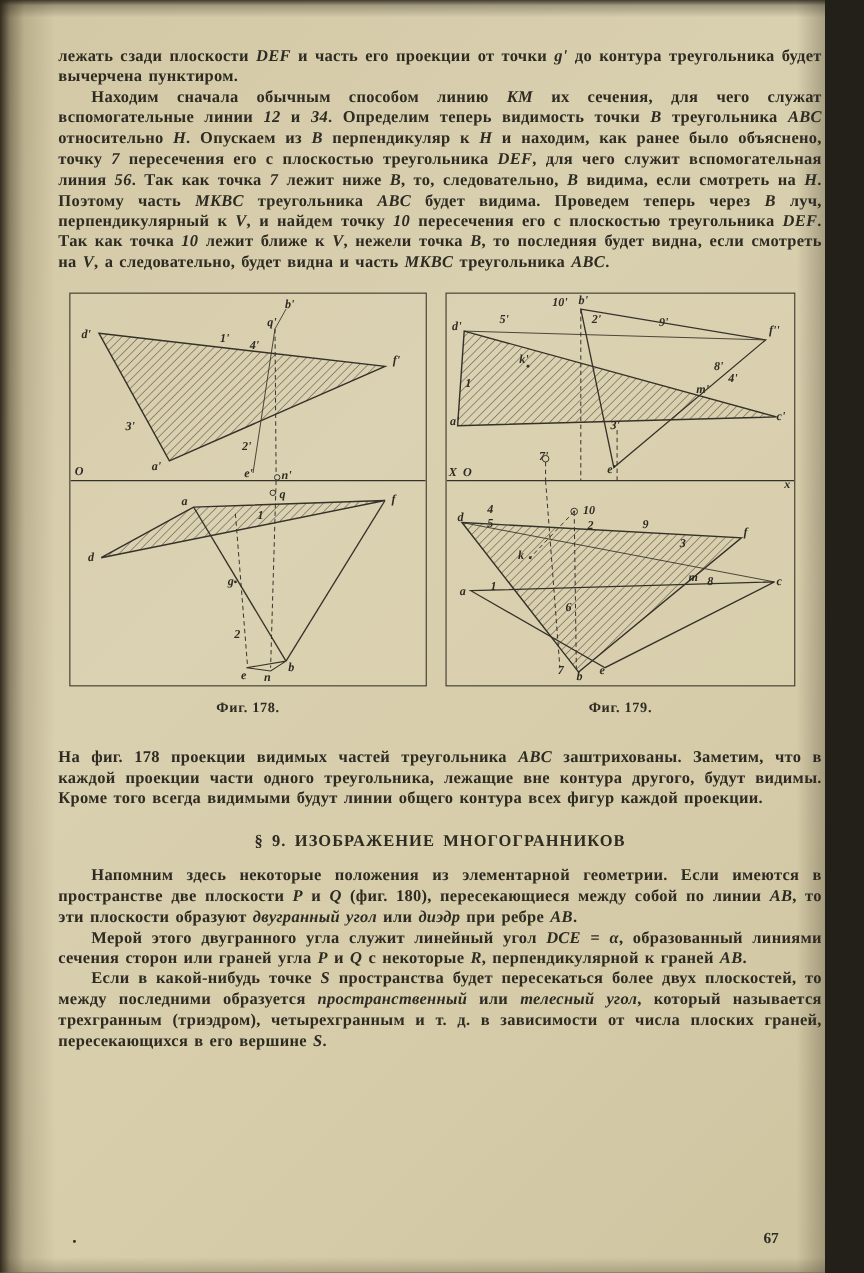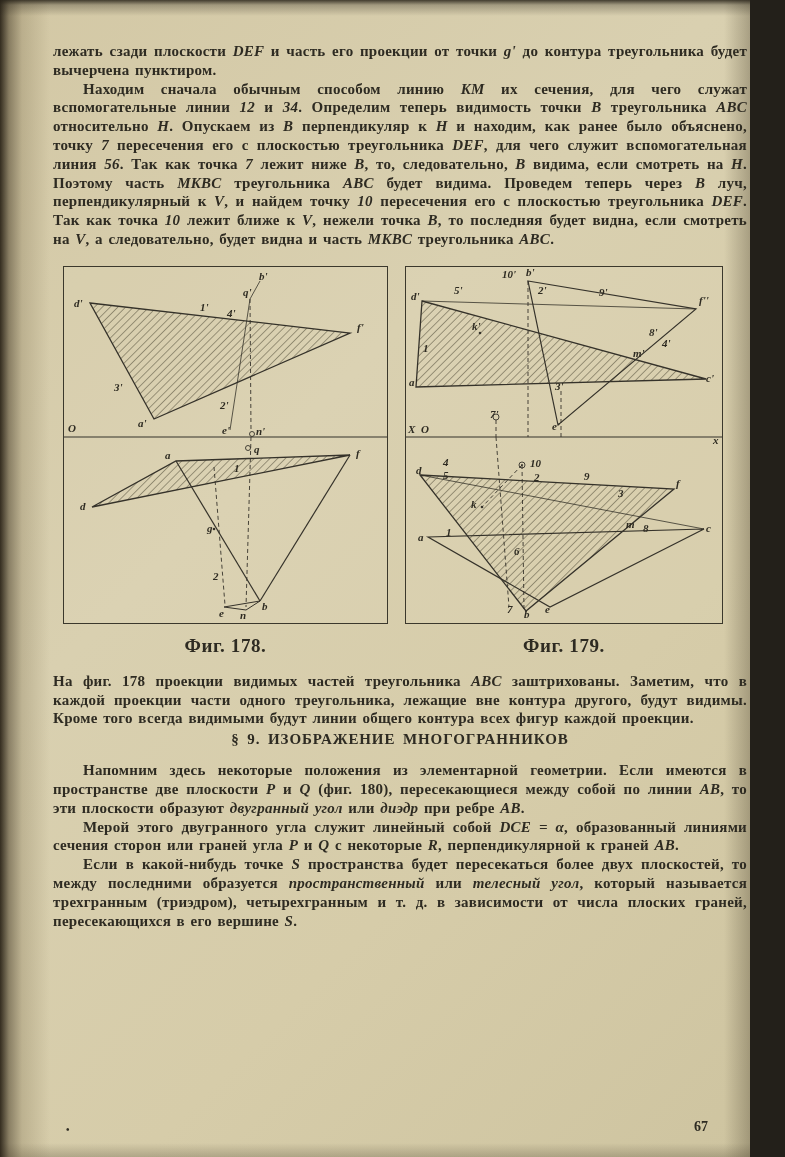--- a/index.html
+++ b/index.html
@@ -24,26 +24,26 @@
     font-weight:bold; letter-spacing:0.25px; word-spacing:1.6px;
     color:#2e2b22;
   }
   .para.indent { text-indent:30px; }
   .it { font-style:italic; }
   .figures-row { display:flex; gap:17px; margin-top:17px; margin-left:10px; }
   .fig { display:flex; flex-direction:column; align-items:center; }
   .fig-box { border:1.6px solid #3b382c; background:rgba(255,252,240,0.06); }
   .fig-box svg { display:block; }
   figcaption {
-    margin-top:11px; font-size:19px; font-weight:bold; letter-spacing:0.6px;
-  }
-  .text-block.mid { margin-top:15px; }
+    margin-top:11px; font-size:13px; font-weight:bold; letter-spacing:0.6px;
+  }
+  .text-block.mid { margin-top:29px; }
   .section-heading {
     text-align:center; font-size:15px; font-weight:bold;
-    margin-top:3px; letter-spacing:0.9px; word-spacing:3px;
+    margin-top:21px; letter-spacing:0.9px; word-spacing:3px;
   }
   .text-block.sec { margin-top:13px; }
   .footer {
     position:absolute; left:66px; right:42px; bottom:22px;
     display:flex; justify-content:space-between; align-items:flex-end;
     font-weight:bold; font-size:14px;
   }
   .footer .mark { font-size:10px; }
   .ptlabel {
     font-size:11px; font-style:italic; font-weight:bold;
@@ -197,21 +197,21 @@
     </div>
 
     <div class="text-block mid">
         <p class="para"><span>На фиг. 178 проекции видимых частей треугольника </span><span class="it">ABC</span><span> заштрихованы. Заметим, что в каждой проекции части одного треугольника, лежащие вне контура другого, будут видимы. Кроме того всегда видимыми будут линии общего контура всех фигур каждой проекции.</span></p>
       </div>
 
     <h2 class="section-heading">§ 9. ИЗОБРАЖЕНИЕ МНОГОГРАННИКОВ</h2>
 
     <div class="text-block sec">
         <p class="para indent"><span>Напомним здесь некоторые положения из элементарной геометрии. Если имеются в пространстве две плоскости </span><span class="it">P</span><span> и </span><span class="it">Q</span><span> (фиг. 180), пересекающиеся между собой по линии </span><span class="it">AB</span><span>, то эти плоскости образуют </span><span class="it">двугранный угол</span><span> или </span><span class="it">диэдр</span><span> при ребре </span><span class="it">AB</span><span>.</span></p>
-        <p class="para indent"><span>Мерой этого двугранного угла служит линейный собой </span><span class="it">DCE = α</span><span>, образованный линиями сечения сторон или граней угла </span><span class="it">P</span><span> и </span><span class="it">Q</span><span> с некоторые </span><span class="it">R</span><span>, перпендикулярной к граней </span><span class="it">AB</span><span>.</span></p>
+        <p class="para indent"><span>Мерой этого двугранного угла служит линейный угол </span><span class="it">DCE = α</span><span>, образованный линиями сечения сторон или граней угла </span><span class="it">P</span><span> и </span><span class="it">Q</span><span> с некоторые </span><span class="it">R</span><span>, перпендикулярной к граней </span><span class="it">AB</span><span>.</span></p>
         <p class="para indent"><span>Если в какой-нибудь точке </span><span class="it">S</span><span> пространства будет пересекаться более двух плоскостей, то между последними образуется </span><span class="it">пространственный</span><span> или </span><span class="it">телесный угол</span><span>, который называется трехгранным (триэдром), четырехгранным и т. д. в зависимости от числа плоских граней, пересекающихся в его вершине </span><span class="it">S</span><span>.</span></p>
       </div>
 
   </div>
 
   <div class="footer">
     <span class="mark">•</span>
     <span class="pagenum">67</span>
   </div>
 </div>

